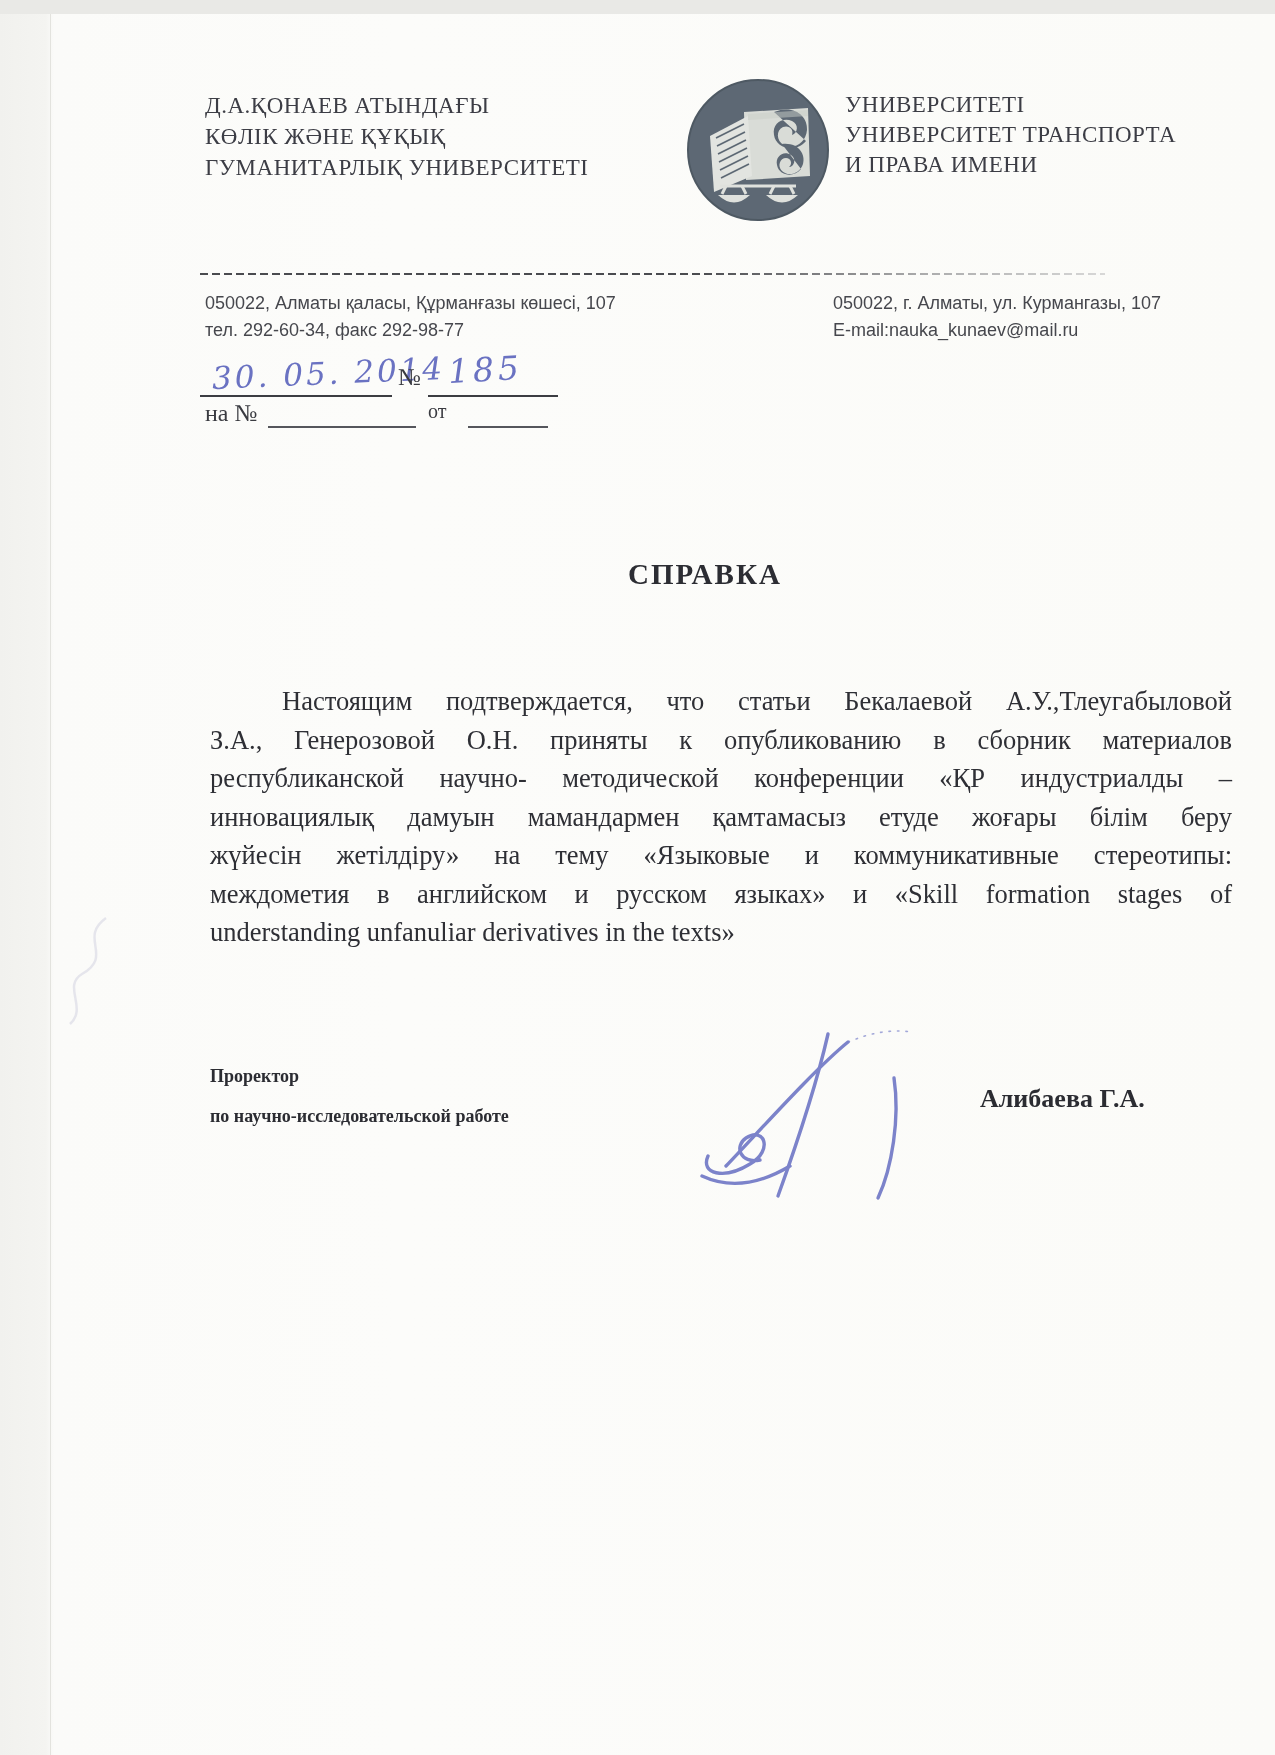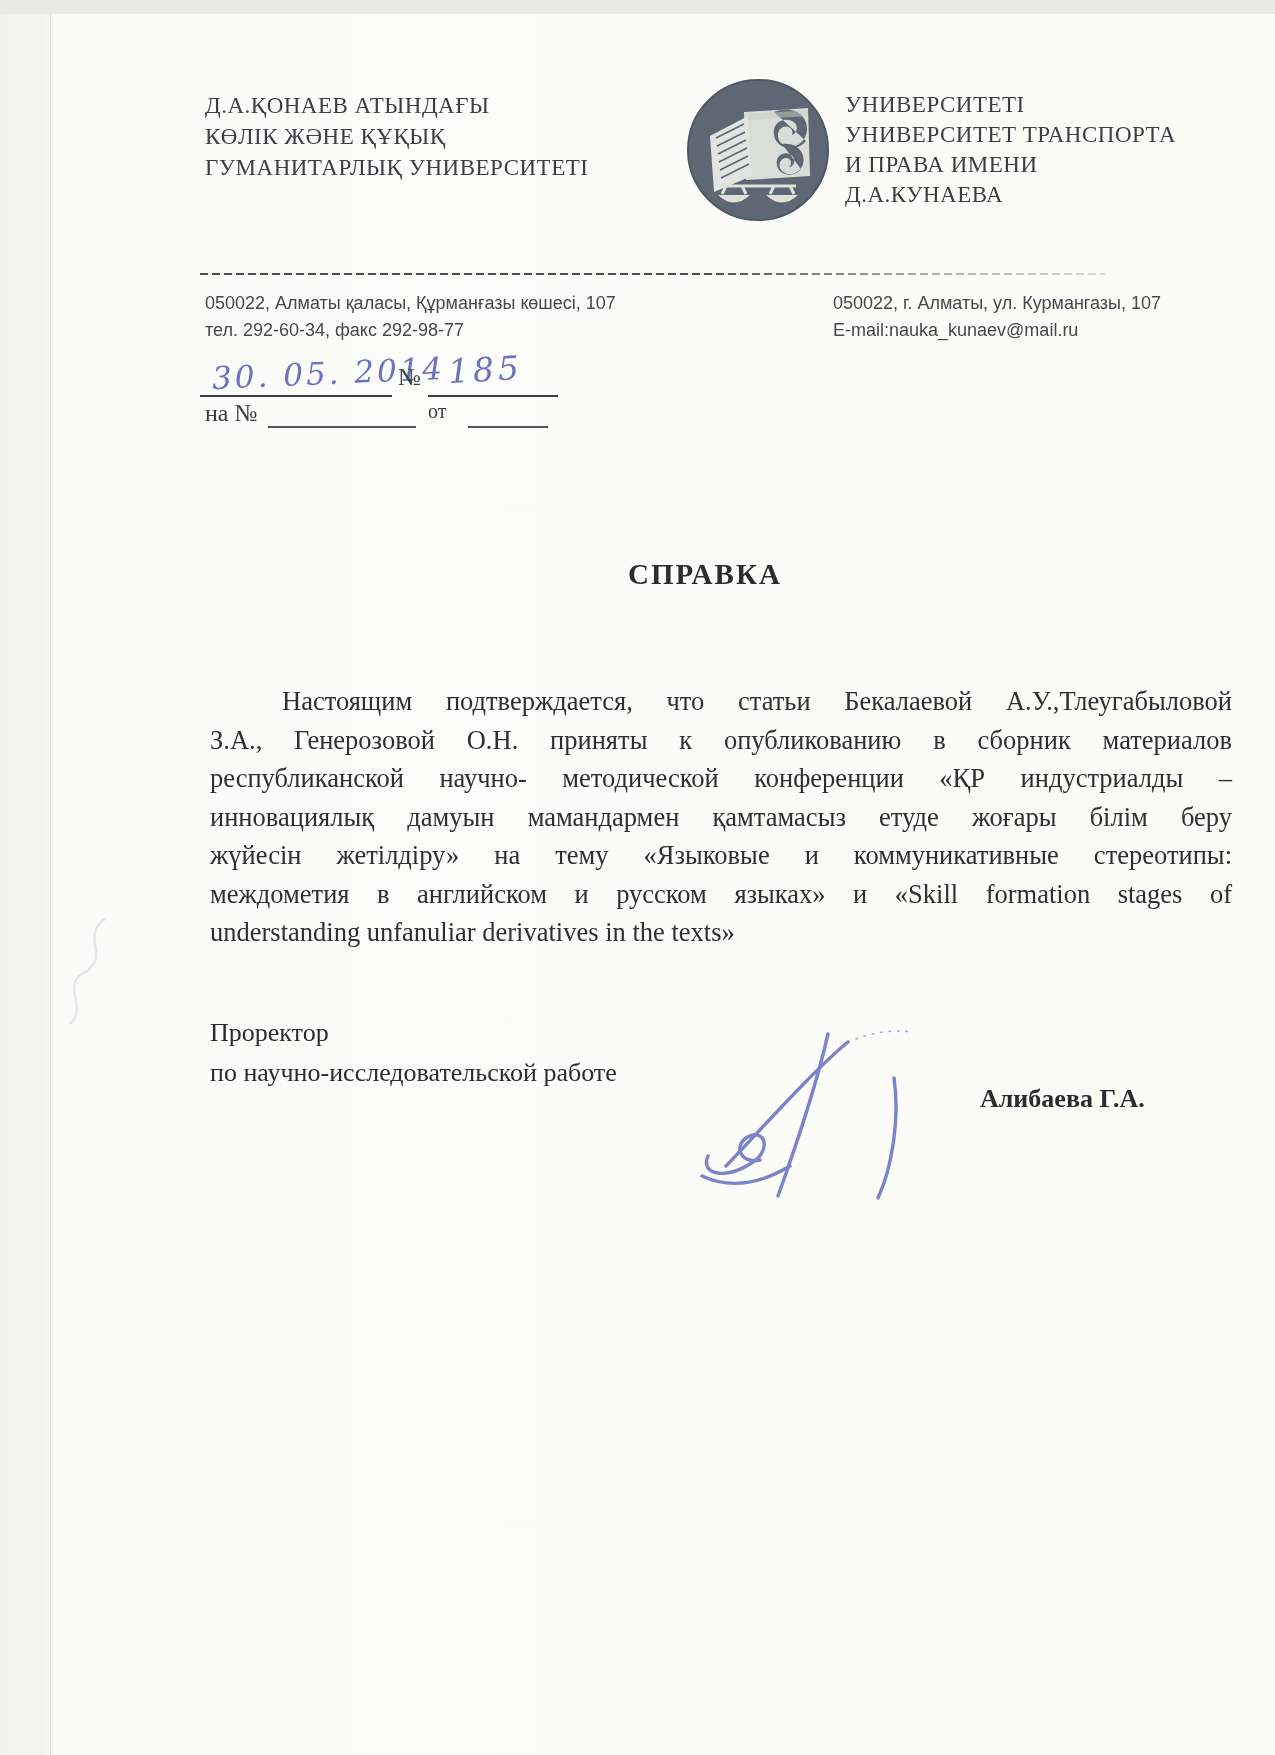--- a/index.html
+++ b/index.html
@@ -42,21 +42,21 @@
   .ul-ot{left:468px;top:412px;width:80px;background:#55565c;}
   
   .title{position:absolute;left:210px;top:544px;width:1020px;text-align:center;
     font-size:29px;font-weight:bold;letter-spacing:2px;color:#2c2d33;transform:translateX(-15px);}
   
   .body-block{position:absolute;left:210px;top:668px;width:1022px;font-size:26.5px;line-height:38.5px;color:#2e2f35;}
   .body-line{text-align:justify;text-align-last:justify;white-space:normal;}
   .body-line.first{padding-left:72px;}
   .body-line.last{text-align-last:left;font-family:Liberation Serif, serif;}
   
-  .signoff{position:absolute;left:210px;top:999px;font-size:26px;font-weight:normal;line-height:40px;color:#2b2c32;}
+  .signoff{position:absolute;left:210px;top:1042px;font-size:18px;font-weight:bold;line-height:40px;color:#2b2c32;}
   .sig-name{position:absolute;left:980px;top:1070px;font-size:26px;font-weight:bold;color:#2b2c32;white-space:nowrap;text-align:center;}
   .sig-svg{position:absolute;left:698px;top:1012px;width:250px;height:180px;}
   .crease{position:absolute;left:48px;top:898px;width:90px;height:120px;}
 </style>
 </head>
 <body>
 
 <div class="page">
   <div class="edge-line"></div>
 
@@ -93,21 +93,20 @@
         <line x1="104" y1="108" x2="108" y2="116"></line>
     </g>
     <path d="M32,117 q16,15 32,0 z" fill="#dfe1dd"></path>
     <path d="M80,117 q16,15 32,0 z" fill="#dfe1dd"></path>
   </svg>
 
   <div class="hdr-right">
     <div>УНИВЕРСИТЕТІ</div>
     <div>УНИВЕРСИТЕТ ТРАНСПОРТА</div>
     <div>И ПРАВА ИМЕНИ</div>
-    <div>Д.А.КУНАЕВА</div>
   </div>
 
   <div class="dashes"></div>
   <div class="dashes-fade"></div>
 
   <div class="contacts contacts-left">
     <div>050022, Алматы қаласы, Құрманғазы көшесі, 107</div>
     <div>тел. 292-60-34, факс 292-98-77</div>
   </div>
   <div class="contacts contacts-right">

